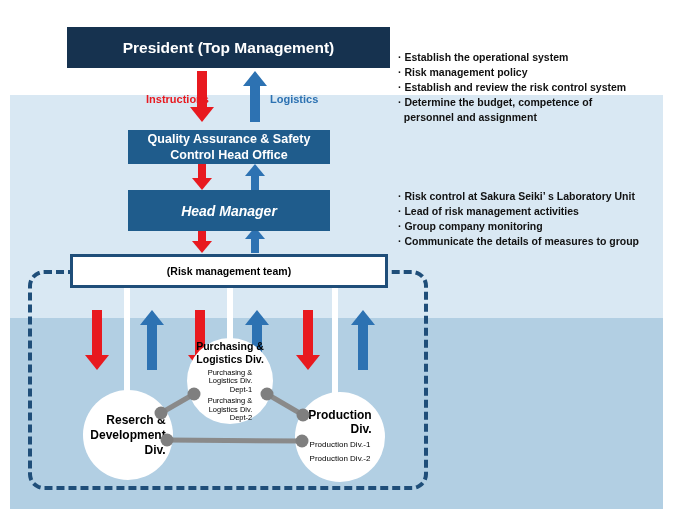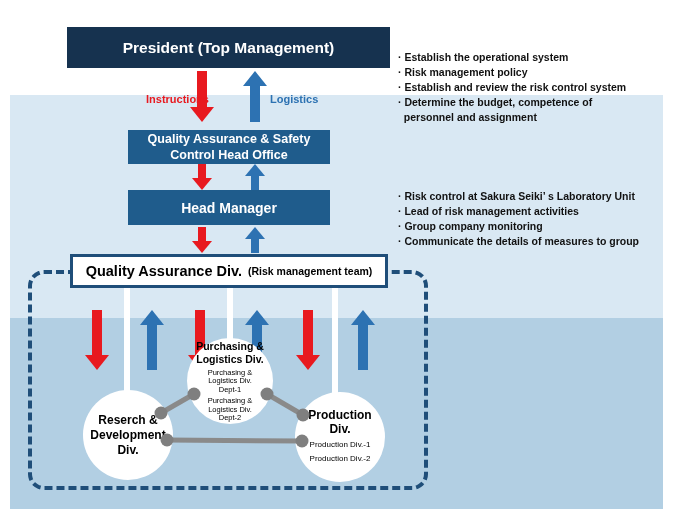--- a/index.html
+++ b/index.html
@@ -14,21 +14,21 @@
   
   .dashed-frame{position:absolute;left:28px;top:270px;width:400px;height:220px;
     box-sizing:border-box;border:4px dashed #1f4e79;border-radius:16px;}
 
   
   .box{position:absolute;display:flex;align-items:center;justify-content:center;
        text-align:center;color:#fff;font-weight:bold;white-space:pre-wrap;}
   .box-president{left:67px;top:27px;width:323px;height:41px;background:#16324f;font-size:15.5px;}
   .box-office{left:128px;top:130px;width:202px;height:34px;background:#1f5c8c;
               font-size:12.5px;line-height:16px;}
-  .box-hm{left:128px;top:190px;width:202px;height:35px;background:#1f5c8c;font-size:14px;}
+  .box-hm{left:128px;top:190px;width:202px;height:41px;background:#1f5c8c;font-size:14px;font-style:italic;}
   .box-qadiv{left:70px;top:254px;width:318px;height:34px;box-sizing:border-box;
              background:#fff;border:3px solid #1f4e79;color:#000;gap:6px;}
   .qadiv-title{font-size:14.5px;font-weight:bold;}
   .qadiv-sub{font-size:10.5px;font-weight:bold;}
 
   
   .flow-label{position:absolute;font-size:11px;font-weight:bold;}
   .lbl-inst{left:146px;top:93px;color:#e8191f;}
   .lbl-rep{left:270px;top:93px;color:#2d72b2;}
 
@@ -52,21 +52,21 @@
   .sm.up::after{border-left-width:10px;border-right-width:10px;border-bottom-width:12px;}
   .red{--c:#e8191f;}
   .blue{--c:#2d72b2;}
 
   
   .stem{position:absolute;width:6px;background:#fff;}
 
   
   .circle{position:absolute;background:#fff;border-radius:50%;display:flex;
           flex-direction:column;align-items:center;justify-content:center;
-          text-align:center;color:#000;white-space:pre-wrap;}
+          text-align:right;color:#000;white-space:pre-wrap;}
   .c-rd{left:83px;top:390px;width:90px;height:90px;font-size:12px;font-weight:bold;line-height:15px;}
   .c-pl{left:187px;top:338px;width:86px;height:86px;}
   .c-prod{left:295px;top:392px;width:90px;height:90px;}
   .c-title{font-size:10.5px;font-weight:bold;line-height:13px;white-space:pre-wrap;}
   .c-title-lg{font-size:12px;font-weight:bold;line-height:14px;white-space:pre-wrap;}
   .c-sub{font-size:7.5px;line-height:8.5px;margin-top:3px;white-space:pre-wrap;}
   .c-sub2{font-size:8px;line-height:14px;margin-top:2px;white-space:pre-wrap;}
 
   
   .notes{position:absolute;color:#111;font-weight:bold;white-space:pre-wrap;margin-top:36px;}
@@ -107,21 +107,20 @@
   <div class="arrow up blue xl" style="left:350px;top:310px"></div>
 
   <div class="flow-label lbl-inst">Instructions</div>
   <div class="flow-label lbl-rep">Logistics</div>
 
   <div class="box box-president">President (Top Management)</div>
   <div class="box box-office">Quality Assurance &amp; Safety
 Control Head Office</div>
   <div class="box box-hm">Head Manager</div>
   <div class="box box-qadiv">
-    <span class="qadiv-title">Quality Assurance Div.</span>
     <span class="qadiv-sub">(Risk management team)</span>
   </div>
 
   <div class="circle c-rd">
     <span>Reserch &amp;
 Development
 Div.</span>
   </div>
   <div class="circle c-pl">
     <span class="c-title">Purchasing &amp;

